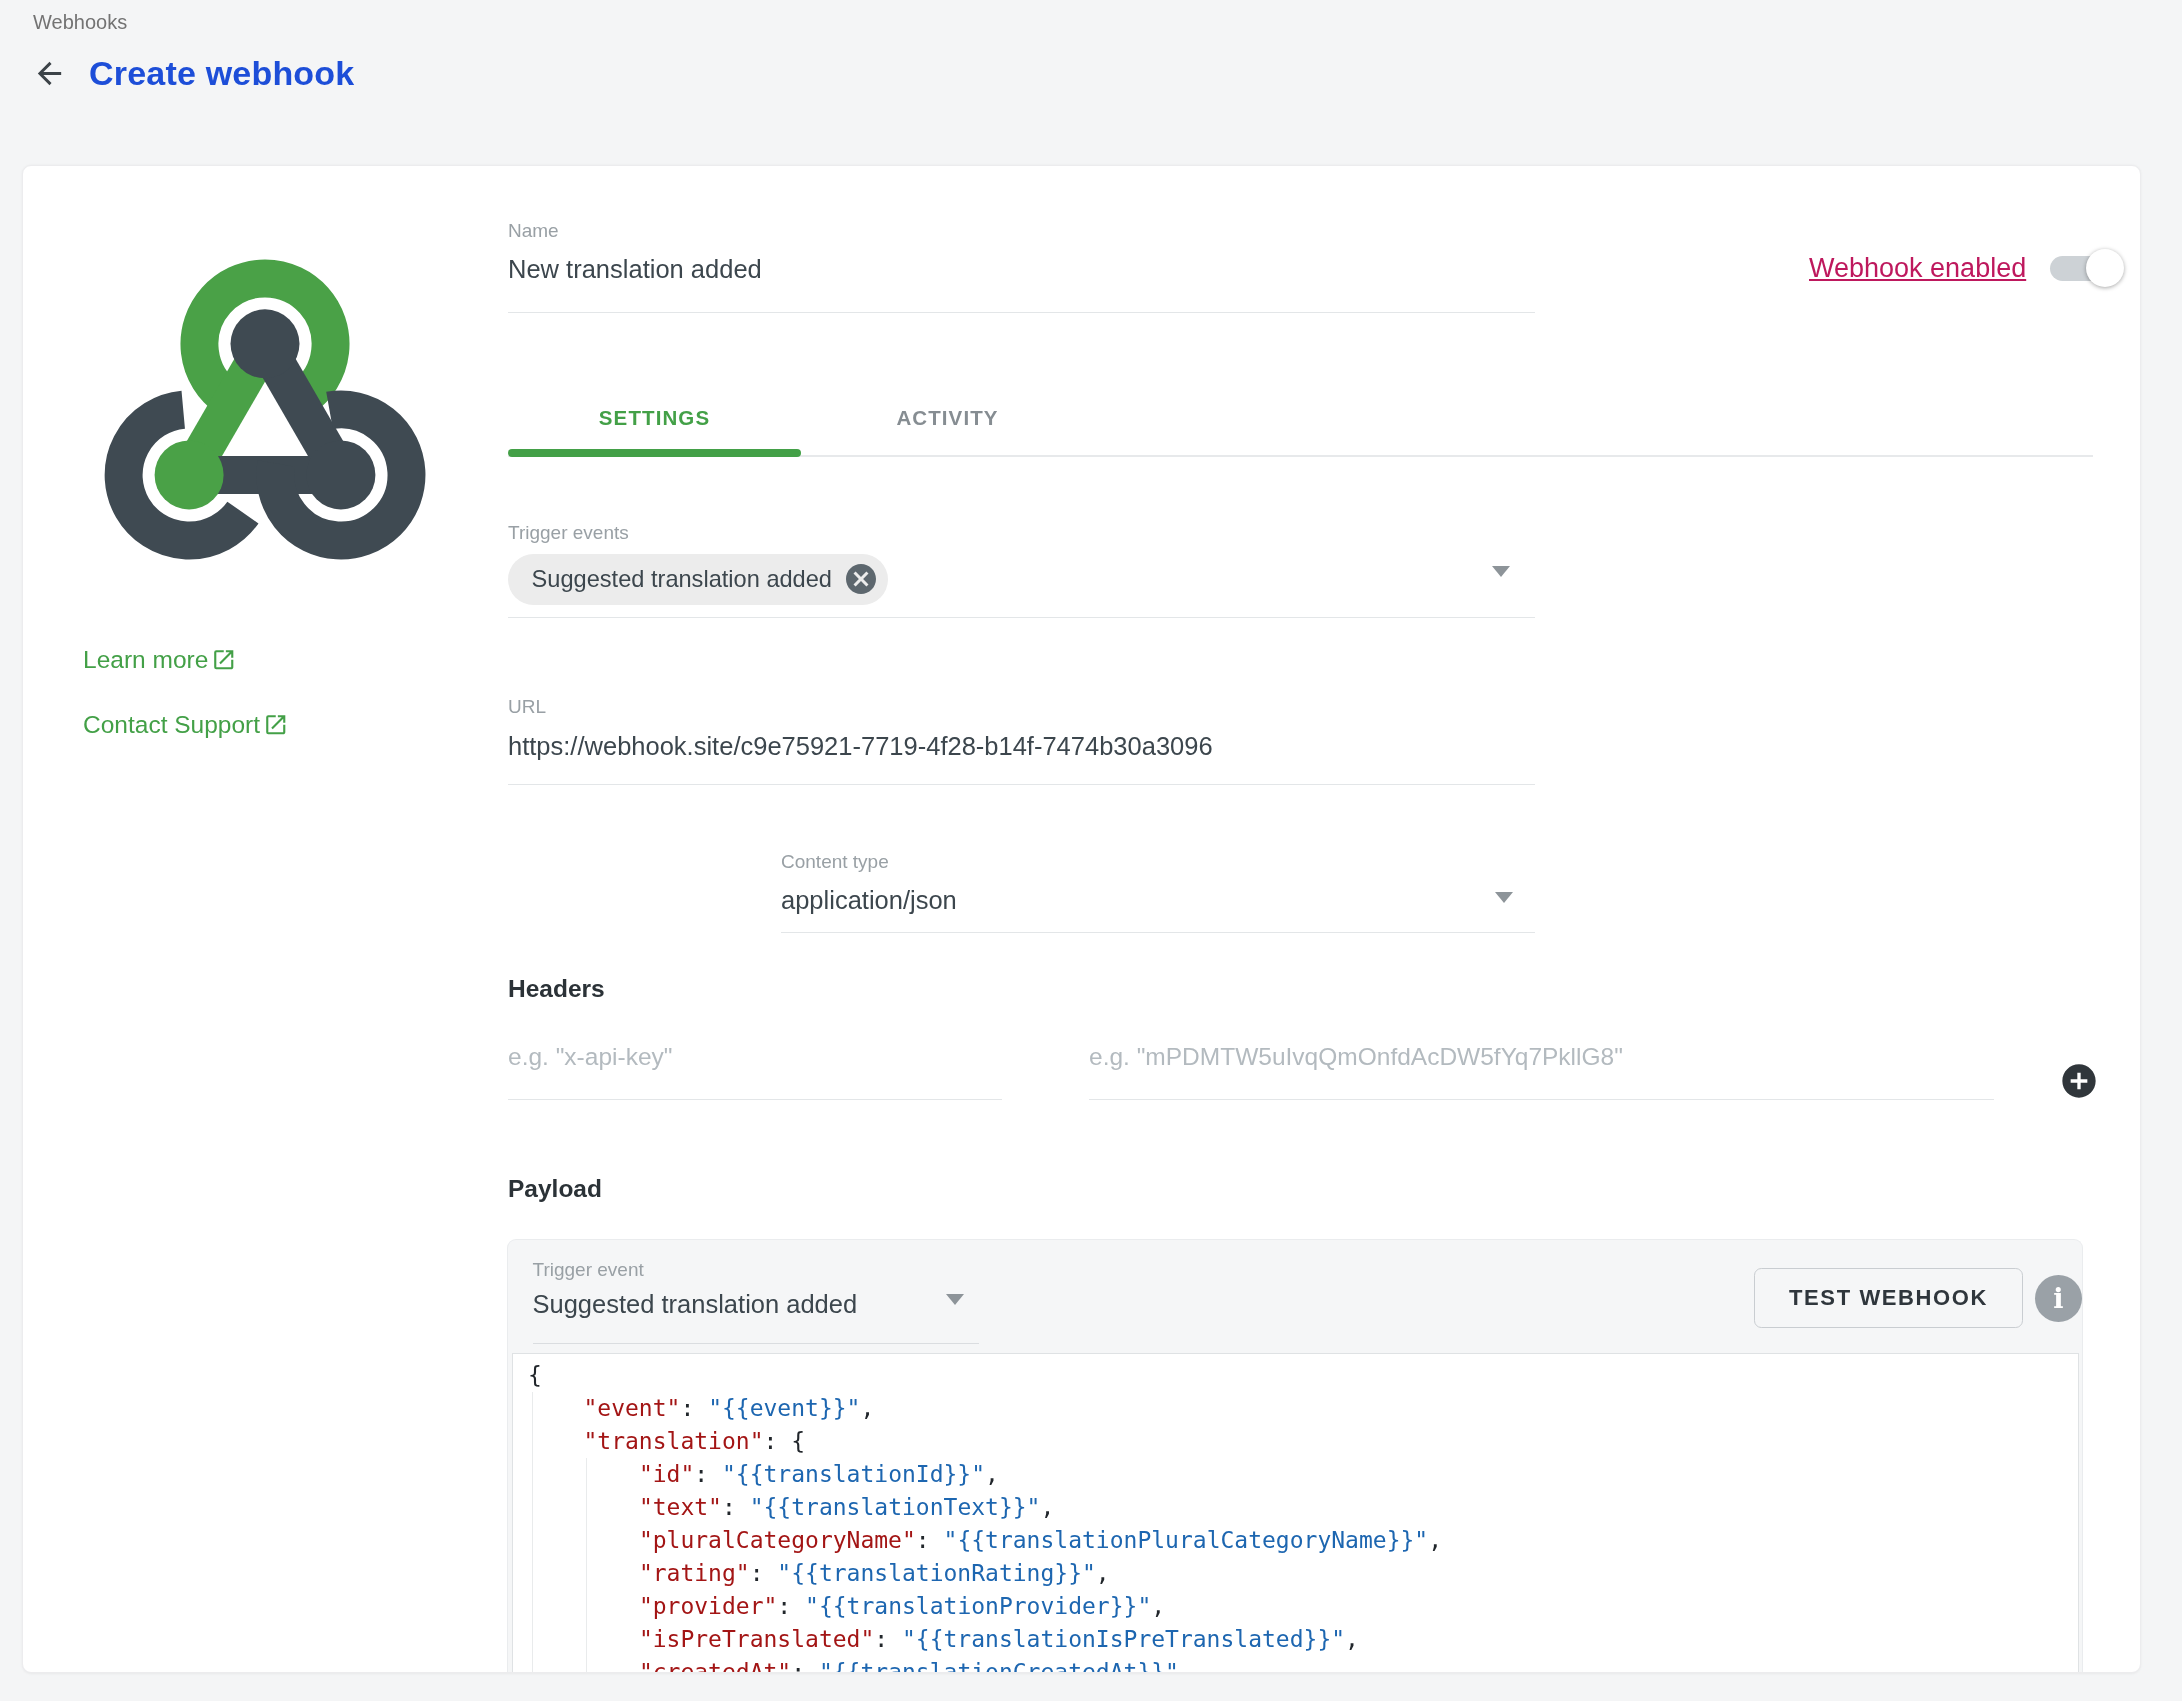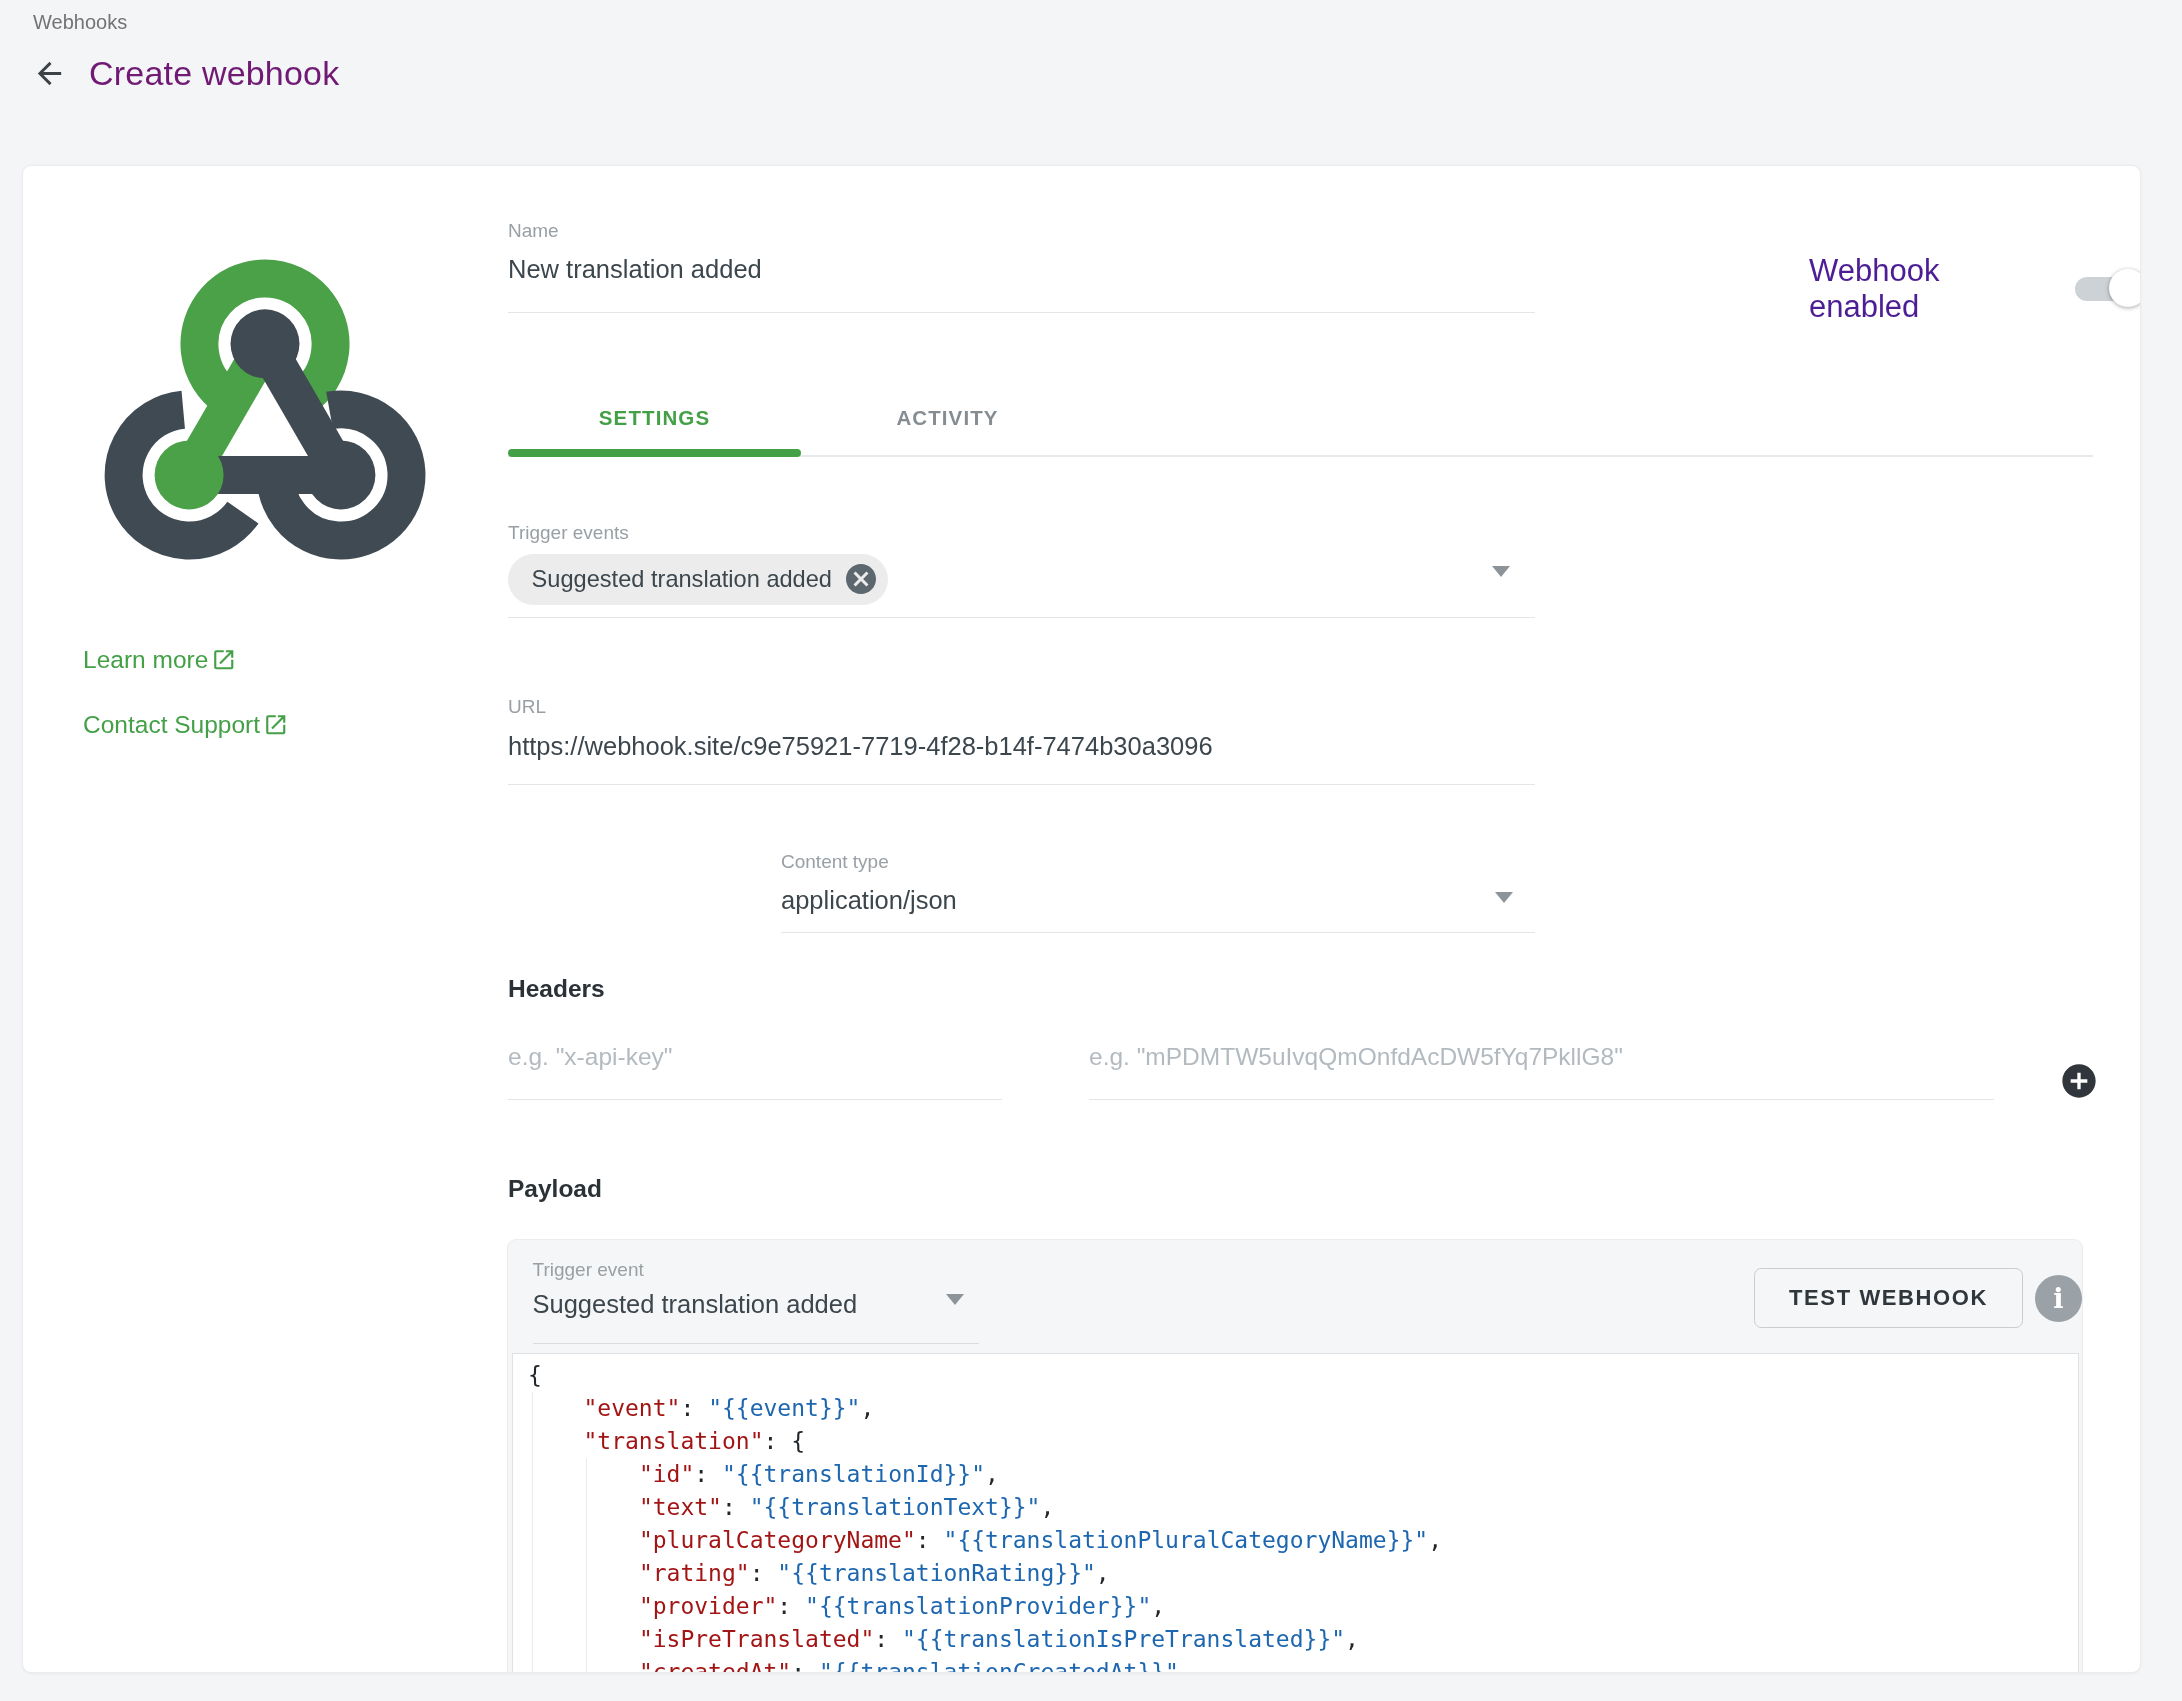--- a/index.html
+++ b/index.html
@@ -7,21 +7,21 @@
     width:2183px;height:1701px;position:relative;overflow:hidden;
     background:#f4f5f6;
     font-family:"Liberation Sans",sans-serif;
     -webkit-font-smoothing:antialiased;
   }
   
   .breadcrumb{position:absolute;left:33px;top:11px;font-size:20px;color:#737373;}
   .titlebar{position:absolute;left:29px;top:53px;display:flex;align-items:center;gap:20px;}
   .back-btn{width:40px;height:40px;display:flex;align-items:center;justify-content:center;cursor:pointer;}
   .back-btn svg{width:35px;height:35px;fill:#3c4348;}
-  .page-title{font-size:34px;font-weight:400;color:#701a75;letter-spacing:0.2px;}
+  .page-title{font-size:34px;font-weight:700;color:#1d4ed8;letter-spacing:0.2px;}
 
   
   .card{
     position:absolute;left:22px;top:165px;width:2117px;height:1506px;
     background:#fff;border:0.9px solid #ececee;border-radius:9px;
     box-shadow:0 0.9px 2.7px rgba(0,0,0,.05);overflow:hidden;
   }
 
   
   .logo{position:absolute;left:60px;top:64px;width:364px;height:345px;}
@@ -34,21 +34,21 @@
   
   .f-label{font-size:19px;color:#99a0a5;line-height:23.6px;}
   .f-value{font-size:25.5px;color:#3c464d;line-height:31px;}
   .underlined{border-bottom:1.8px solid #e3e6e8;}
 
   .name-field{position:absolute;left:485px;top:53px;width:1027px;padding-bottom:27px;}
   .name-field .f-value{margin-top:11px;}
 
   
   .toggle-row{position:absolute;left:1786px;top:87px;display:flex;align-items:center;gap:23.6px;}
-  .toggle-label{font-size:31px;color:#4c1d95;}
+  .toggle-label{font-size:27px;color:#be185d;text-decoration:underline;}
   .switch{position:relative;width:67px;height:24.5px;cursor:pointer;}
   .switch .track{position:absolute;left:0;top:0;width:67px;height:24.5px;border-radius:12.7px;background:#cdd2d6;}
   .switch .thumb{position:absolute;right:-7.3px;top:-7.3px;width:38px;height:38px;border-radius:50%;
                  background:#fff;box-shadow:0 0.9px 4.5px rgba(0,0,0,.35);}
 
   
   .tabs{position:absolute;left:485px;top:222px;width:1585px;height:69px;}
   .tabs .row{display:flex;height:60px;}
   .tab{width:293px;display:flex;align-items:center;justify-content:center;
        font-size:20.5px;font-weight:700;letter-spacing:1.1px;cursor:pointer;}

